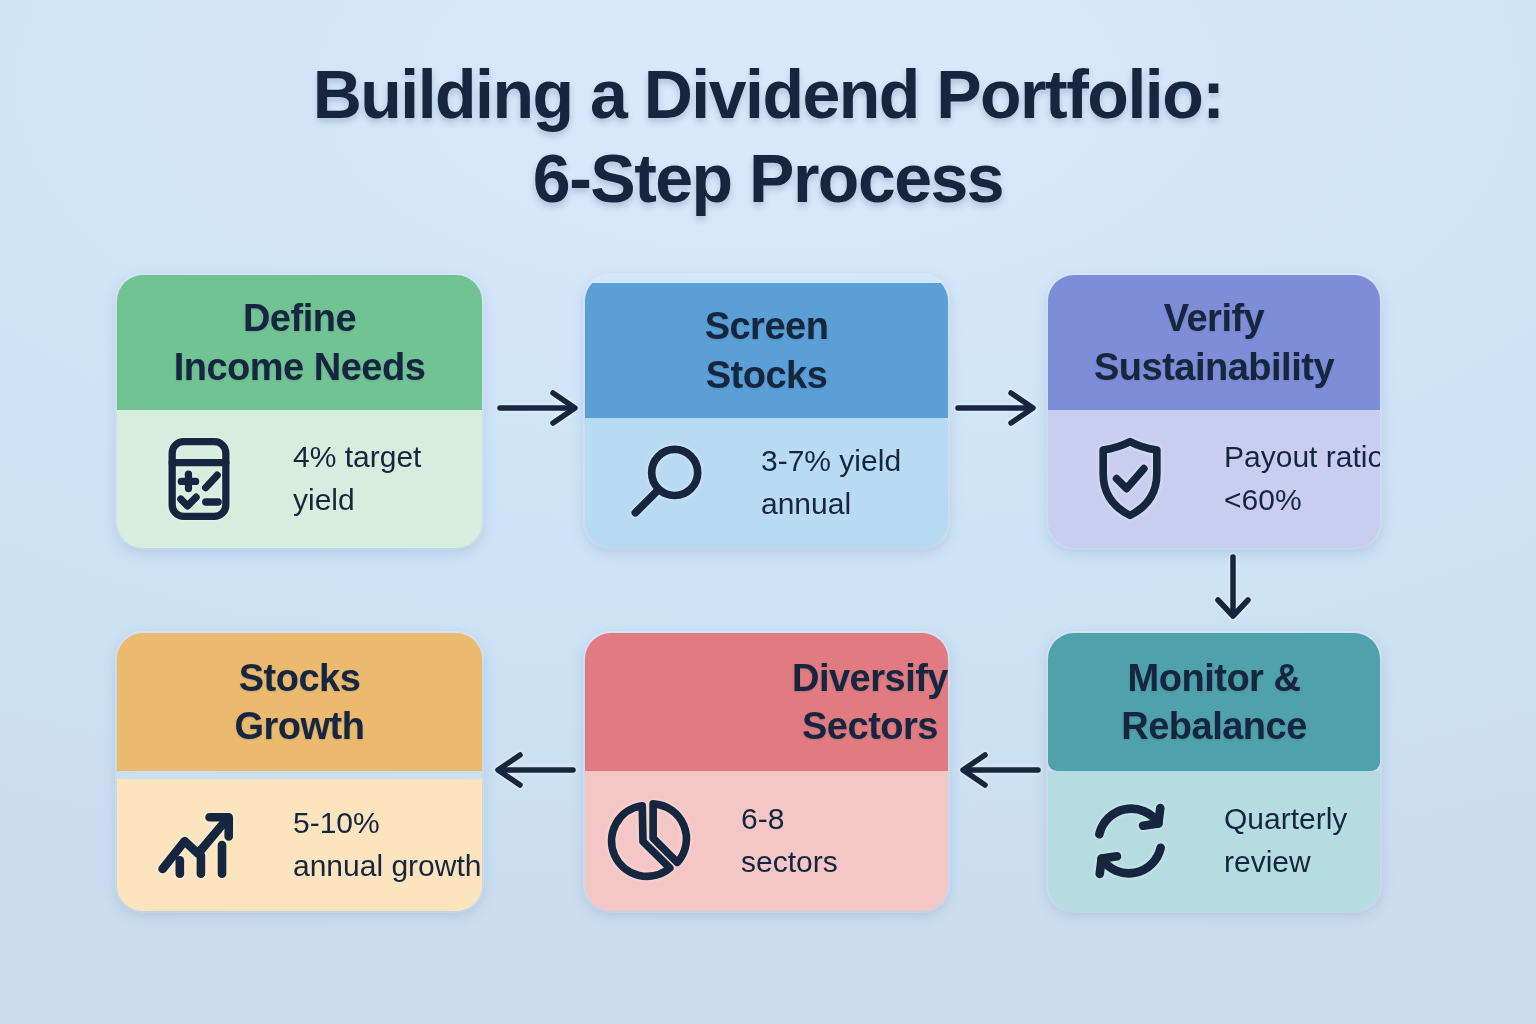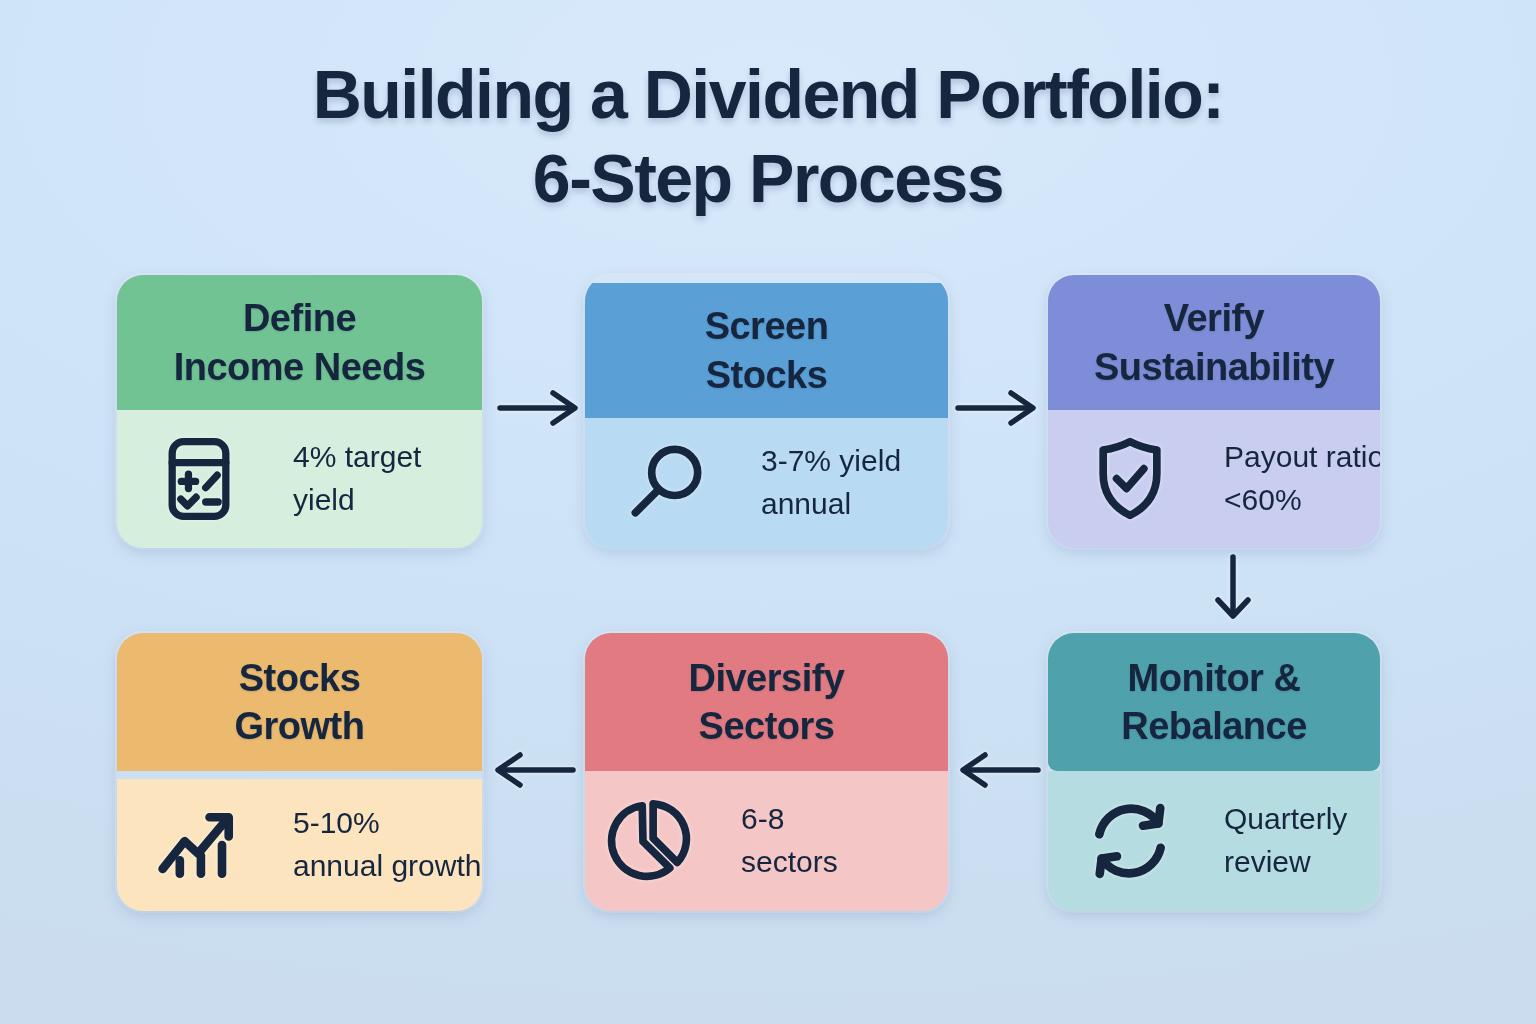--- a/index.html
+++ b/index.html
@@ -150,21 +150,21 @@
         </svg>
       </span>
       <div class="detail">
         <span>5-10%</span>
         <span>annual growth</span>
       </div>
     </div>
   </div>
 
   <div class="card r2 c2">
-    <div class="card-header" style="background: rgb(225, 123, 129);">
+    <div class="card-header" style="background: rgb(225, 123, 129); justify-content: flex-end;">
       <div class="card-title">
         <span>Diversify</span>
         <span>Sectors</span>
       </div>
     </div>
     <div class="card-body" style="background: rgb(245, 198, 198); padding-left: 16px;">
       <span class="icon">
         <svg viewBox="0 0 48 48" stroke-width="4">
           <path d="M21.5 5.6 A18.5 18.5 0 1 0 35.9 38.1 L21.9 24.3 Z"></path>
           <path d="M27.2 4.6 A18.3 18.3 0 0 1 39.8 35.2 L27.2 22.6 Z"></path>

